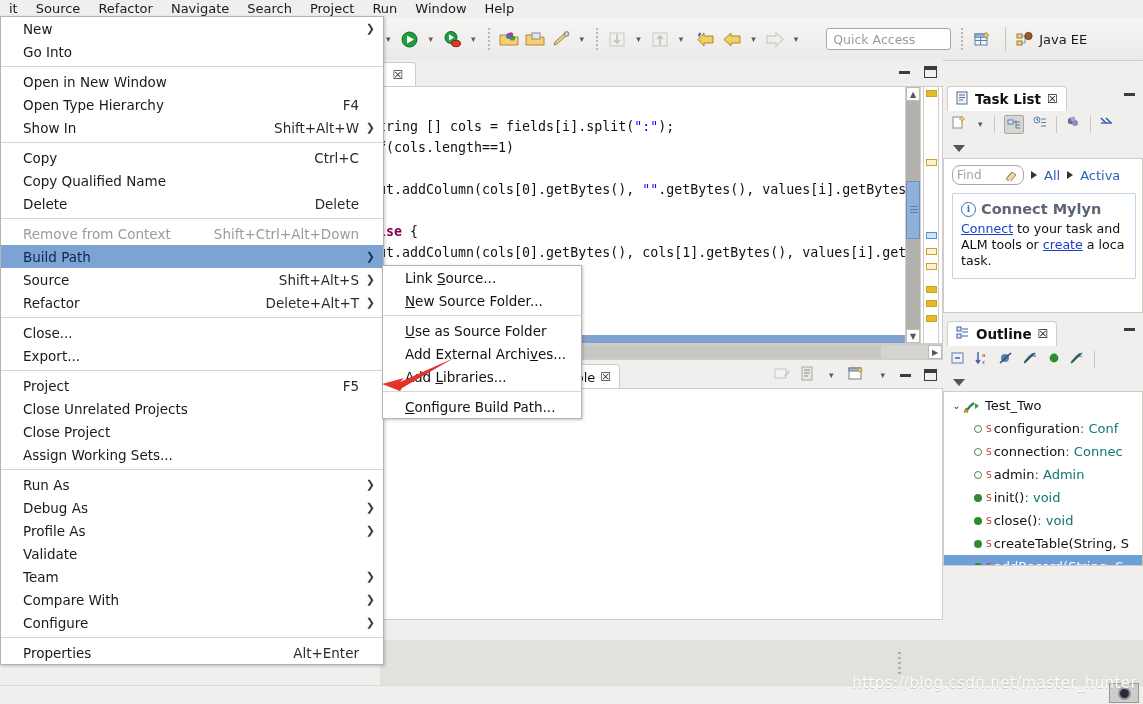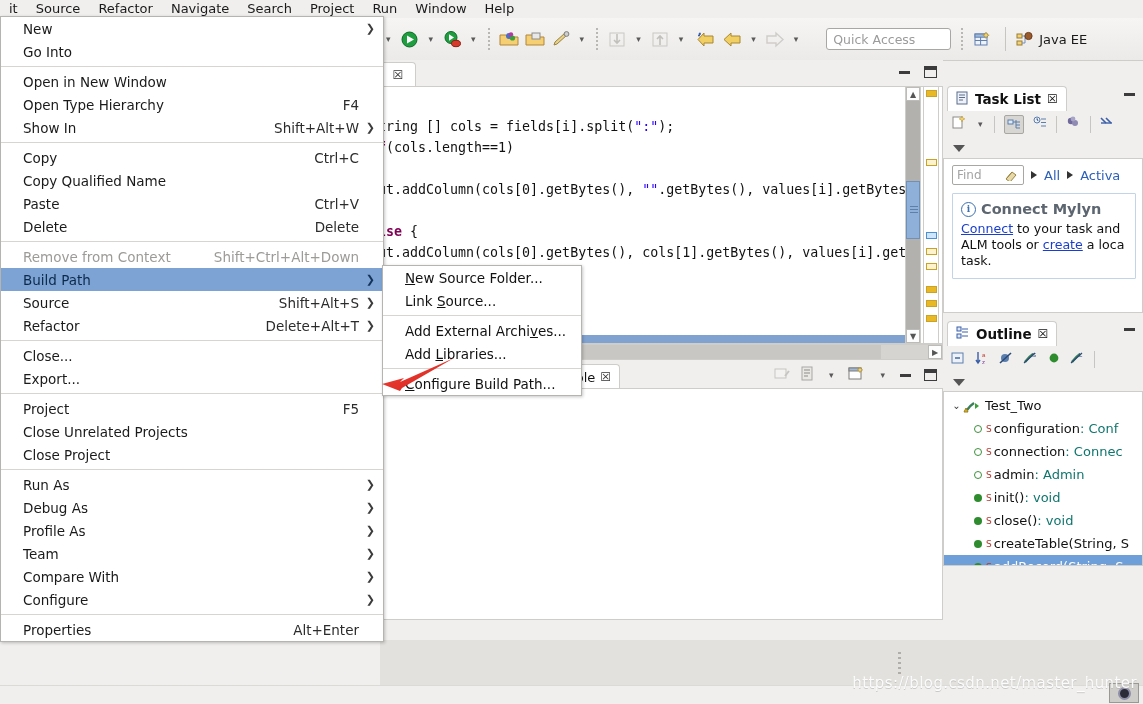--- a/index.html
+++ b/index.html
@@ -121,21 +121,21 @@
   .v-tab{position:absolute;left:4px;top:2px;height:24px;background:#fff;
          border:1px solid #cfcdc9;border-bottom:none;border-radius:4px 4px 0 0;
          display:flex;align-items:center;gap:6px;padding:0 8px;font-weight:bold;font-size:13.5px;}
   .v-min{position:absolute;right:8px;top:9px;}
   .v-toolrow{height:28px;display:flex;align-items:center;gap:9px;padding:0 8px;
              background:#f0efee;}
   .v-body{background:#fff;border:1px solid #cfcdc9;box-sizing:border-box;}
 
   .tri-down{width:0;height:0;border-left:6px solid transparent;border-right:6px solid transparent;
             border-top:7px solid #555;}
-  .findbox{width:72px;height:20px;border:1px solid #a9a7a3;border-radius:2px;background:#fff;
+  .findbox{width:72px;height:20px;border:1px solid #a9a7a3;border-radius:8px;background:#fff;
            display:flex;align-items:center;padding:0 4px;box-sizing:border-box;color:#a3a3a3;font-size:12px;}
   .blink{color:#2b5fb8;font-size:13px;}
   .arrow-r{width:0;height:0;border-top:4px solid transparent;border-bottom:4px solid transparent;
            border-left:6px solid #333;}
 
   .mylyn{margin:8px 6px 0 8px;border:1px solid #c3d3e8;background:#fff;padding:7px 8px 9px 8px;
          border-radius:1px;}
   .mylyn-h{display:flex;align-items:center;gap:5px;font-weight:bold;color:#5d6670;font-size:14.5px;}
   .mylyn-t{margin-top:4px;font-size:12.6px;line-height:16px;color:#111;}
   .lnk{color:#1b3fcc;text-decoration:underline;}
@@ -646,25 +646,20 @@
         <span>Copy</span>
         <span class="acc">Ctrl+C</span>
         <span class="sub"></span>
       </div>
       <div class="mrow">
         <span>Copy Qualified Name</span>
         <span class="acc"></span>
         <span class="sub"></span>
       </div>
       <div class="mrow">
-        <span>Paste</span>
-        <span class="acc">Ctrl+V</span>
-        <span class="sub"></span>
-      </div>
-      <div class="mrow">
         <span>Delete</span>
         <span class="acc">Delete</span>
         <span class="sub"></span>
       </div>
       <div class="msep"></div>
       <div class="mrow dis">
         <span>Remove from Context</span>
         <span class="acc">Shift+Ctrl+Alt+Down</span>
         <span class="sub"></span>
       </div>
@@ -703,35 +698,45 @@
       <div class="mrow">
         <span>Close Unrelated Projects</span>
         <span class="acc"></span>
         <span class="sub"></span>
       </div>
       <div class="mrow">
         <span>Close Project</span>
         <span class="acc"></span>
         <span class="sub"></span>
       </div>
+      <div class="mrow">
+        <span>Assign Working Sets...</span>
+        <span class="acc"></span>
+        <span class="sub"></span>
+      </div>
       <div class="msep"></div>
       <div class="mrow">
         <span>Run As</span>
         <span class="acc"></span>
         <span class="sub">❯</span>
       </div>
       <div class="mrow">
         <span>Debug As</span>
         <span class="acc"></span>
         <span class="sub">❯</span>
       </div>
       <div class="mrow">
         <span>Profile As</span>
         <span class="acc"></span>
         <span class="sub">❯</span>
+      </div>
+      <div class="mrow">
+        <span>Validate</span>
+        <span class="acc"></span>
+        <span class="sub"></span>
       </div>
       <div class="mrow">
         <span>Team</span>
         <span class="acc"></span>
         <span class="sub">❯</span>
       </div>
       <div class="mrow">
         <span>Compare With</span>
         <span class="acc"></span>
         <span class="sub">❯</span>
@@ -744,26 +749,29 @@
       <div class="msep"></div>
       <div class="mrow">
         <span>Properties</span>
         <span class="acc">Alt+Enter</span>
         <span class="sub"></span>
       </div>
     </div>
 
   <div class="submenu" id="submenu">
       <div class="mrow">
+        <span>Link <u>S</u>ource...</span>
+      </div>
+      <div class="mrow">
         <span><u>N</u>ew Source Folder...</span>
       </div>
-      <div class="mrow">
-        <span>Link <u>S</u>ource...</span>
-      </div>
-      <div class="msep"></div>
+      <div class="msep"></div>
+      <div class="mrow">
+        <span><u>U</u>se as Source Folder</span>
+      </div>
       <div class="mrow">
         <span>Add External Archi<u>v</u>es...</span>
       </div>
       <div class="mrow">
         <span>Add <u>L</u>ibraries...</span>
       </div>
       <div class="msep"></div>
       <div class="mrow">
         <span><u>C</u>onfigure Build Path...</span>
       </div>

